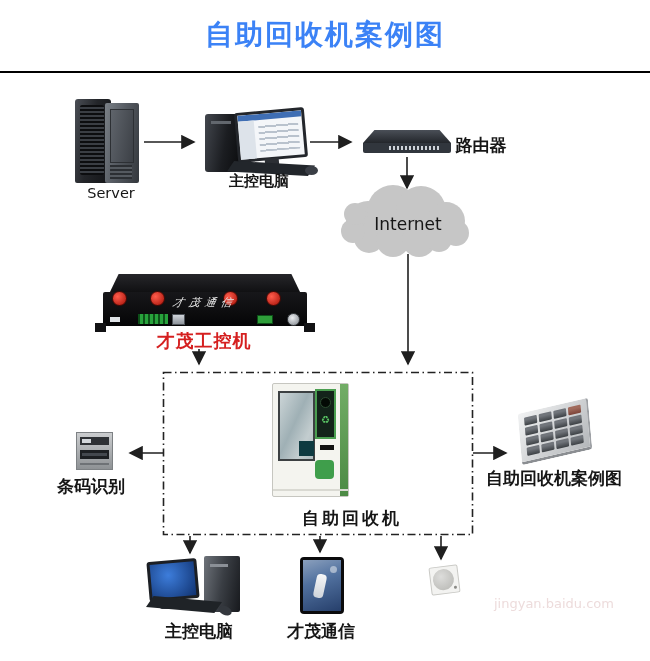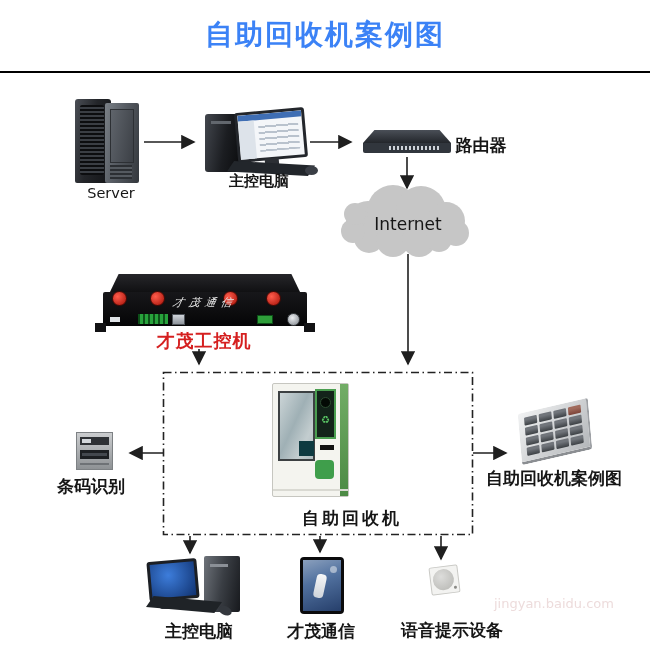--- a/index.html
+++ b/index.html
@@ -317,19 +317,18 @@
       <div class="tb-obj"></div>
       <div class="tb-dot"></div>
     </div>
   </div>
   <div class="abs lbl lbl-16" style="left:321px;top:620px;">才茂通信</div>
 
   <div class="abs speaker">
     <div class="sp-grille"></div>
     <div class="sp-dot"></div>
   </div>
-  <div class="abs lbl lbl-16" style="left:452px;top:619px;">语音提示设备</div>
 
   <div class="abs watermark">
     <div class="wm-url">jingyan.baidu.com</div>
   </div>
 
 </div>
 
 </body></html>

